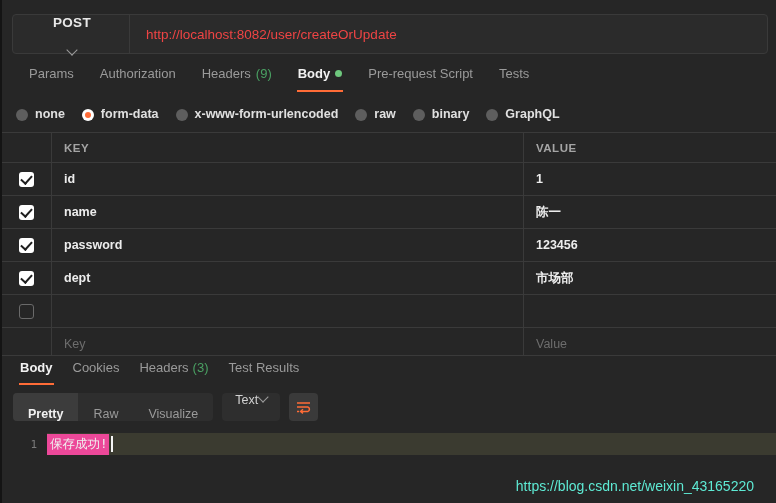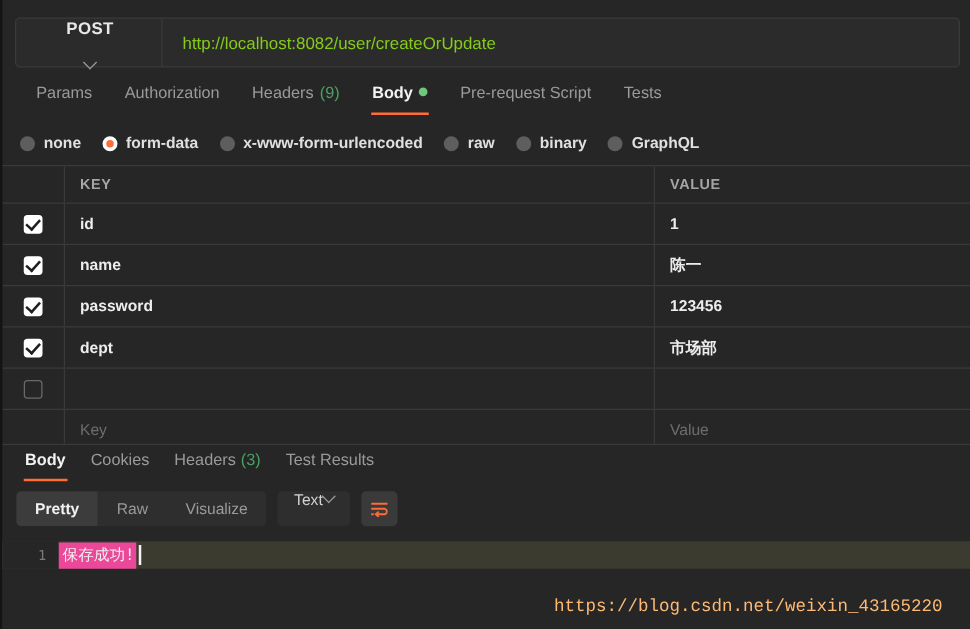--- a/index.html
+++ b/index.html
@@ -41,21 +41,21 @@
   }
   .chev::before {
     content: ""; position: absolute; left: 1px; top: 0px;
     width: 7px; height: 7px;
     border-right: 1.4px solid #9c9c9c;
     border-bottom: 1.4px solid #9c9c9c;
     transform: rotate(45deg);
   }
   .url-input {
     flex: 1; display: flex; align-items: center; padding-left: 16px;
-    color: #84cc16; font-size: 13.5px; cursor: text;
+    color: #ef4444; font-size: 13.5px; cursor: text;
     font-family: "Liberation Sans", "DejaVu Sans", sans-serif;
   }
 
   
   .req-tabs {
     position: absolute; left: 0; top: 63px;
     width: 776px; height: 33px;
     display: flex; align-items: flex-start; padding-left: 14px;
   }
   .rtab {
@@ -160,21 +160,21 @@
   }
   .ctrl-row {
     display: flex; align-items: center; gap: 9px;
     padding: 7px 0 0 11px;
   }
   .seg {
     display: flex; background: #2e2e2e; border-radius: 4px; overflow: hidden;
     height: 28px;
   }
   .seg-btn {
-    padding: 0 15px; display: flex; align-items: center;
+    padding: 0 15px; display: flex; align-items: flex-end;
     font-size: 12.5px; color: #9a9a9a; cursor: pointer;
   }
   .seg-btn.active { background: #3c3c3c; color: #f2f2f2; font-weight: bold; }
   .dropdown {
     display: flex; align-items: flex-start; 
     height: 28px; padding: 0 11px 0 13px;
     background: #2e2e2e; border-radius: 4px; cursor: pointer;
   }
   .dropdown span { color: #d2d2d2; font-size: 12.5px; }
   .wrap-btn {
@@ -201,22 +201,22 @@
   .code-txt {
     background: #ec4899; color: #f0f0f0; font-size: 12.5px;
     padding: 2px 1px 2px 3px;
     font-family: "DejaVu Sans Mono", "Liberation Mono", monospace;
   }
   .caret {
     width: 2px; height: 16px; background: #f5f5f5; margin-left: 2px;
   }
   .watermark {
     position: absolute; right: 22px; bottom: 9px;
-    color: #fdba74; font-size: 14px;
-    font-family: Liberation Mono, monospace;
+    color: #5eead4; font-size: 14px;
+    font-family: Liberation Sans, sans-serif;
   }
 </style>
 </head>
 <body>
 
 <div id="app">
 
   <div class="urlbar">
     <div class="method-select">
       <span class="method-label">POST</span>

